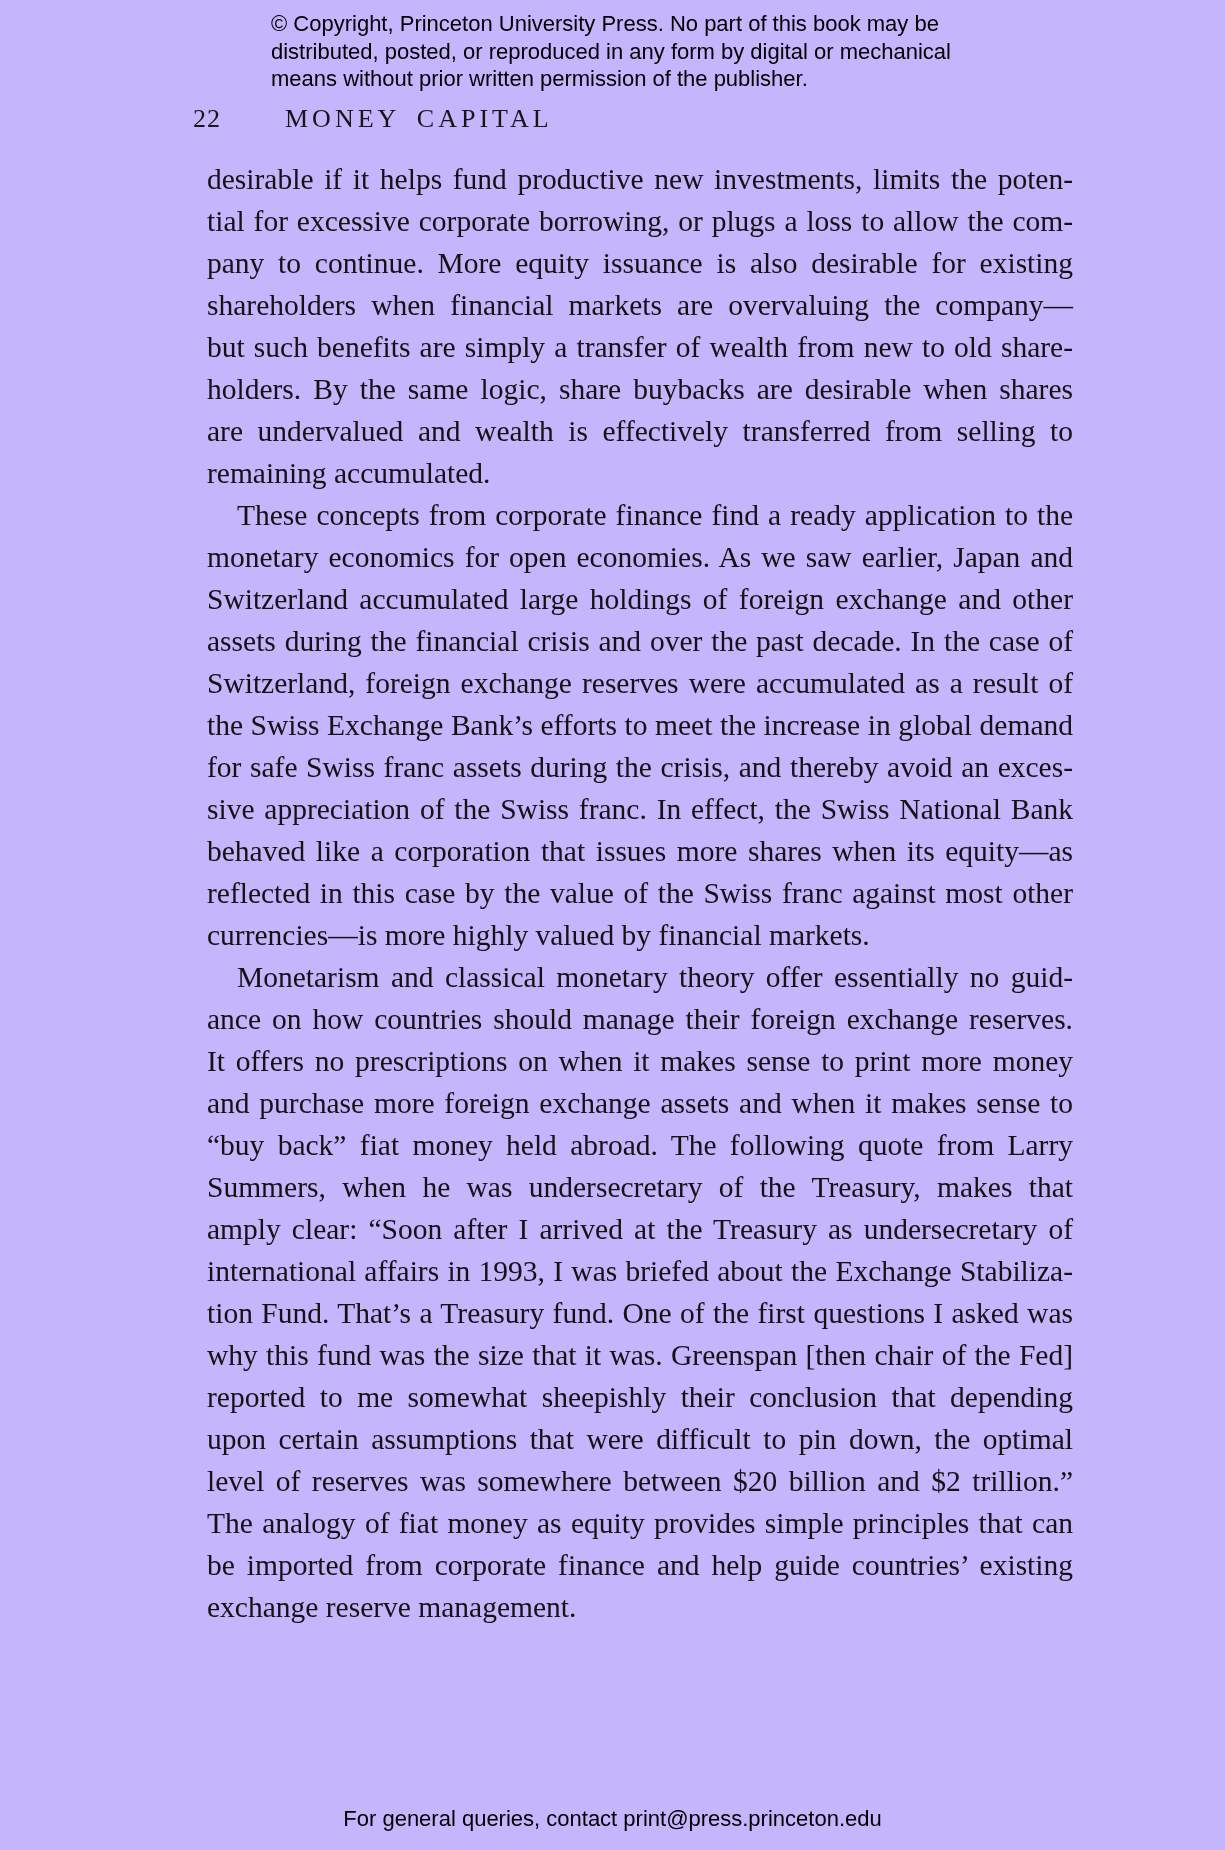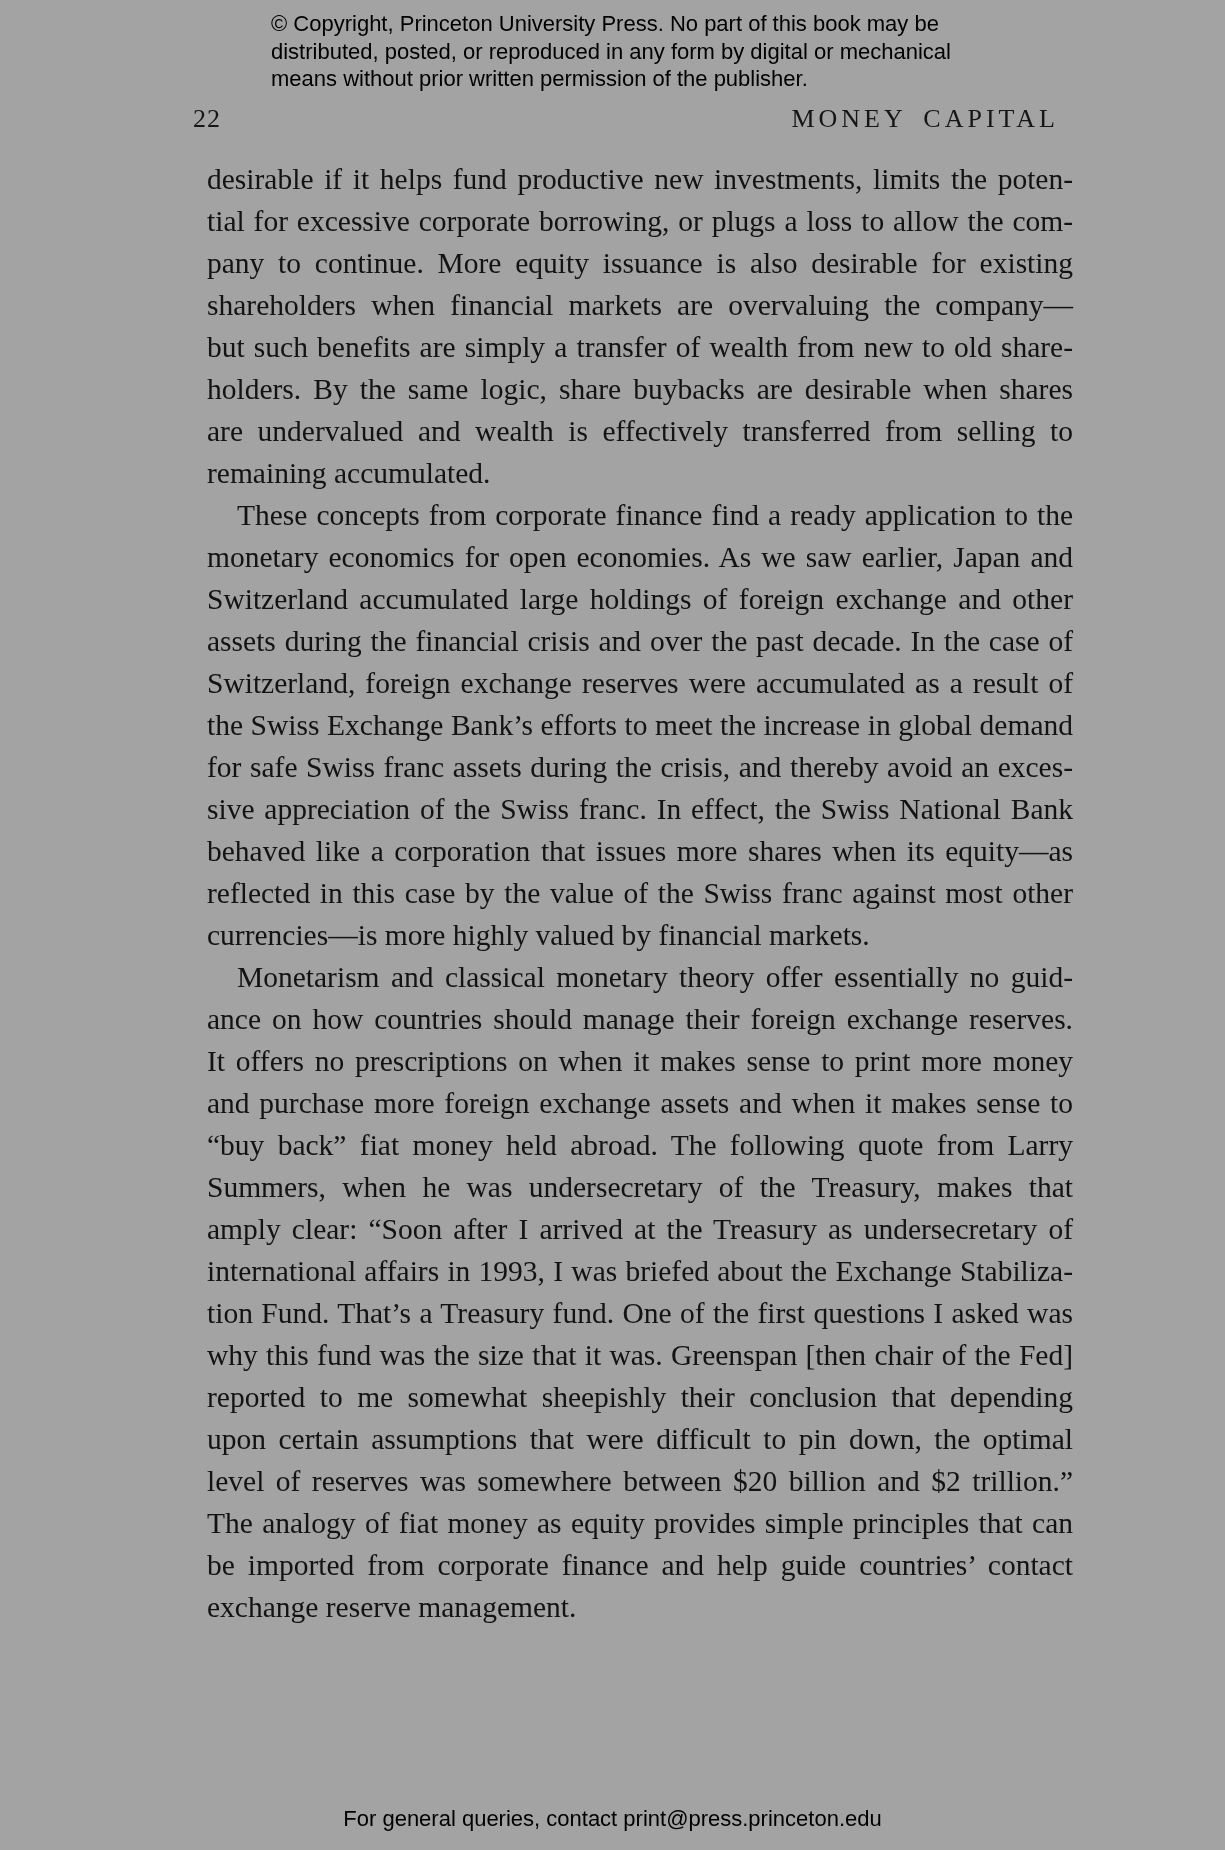--- a/index.html
+++ b/index.html
@@ -4,21 +4,21 @@
 <style>
   html, body {
     margin: 0;
     padding: 0;
     background: #ffffff;
   }
   .page {
     position: relative;
     width: 1225px;
     height: 1850px;
-    background: #a3a3a3;
+    background: #c4b5fd;
     overflow: hidden;
   }
   
   .copyright {
     position: absolute;
     left: 271px;
     top: 10px;
     width: 700px;
     font-family: "Liberation Sans", sans-serif;
     font-size: 22px;
@@ -26,22 +26,23 @@
     color: #000000;
     text-align: left;
   }
   
   .running-head {
     position: absolute;
     left: 193px;
     top: 104px;
     width: 866px;
     display: flex;
-    justify-content: space-between;
+    justify-content: flex-start;
     align-items: baseline;
+    gap: 28px;
     font-family: "Liberation Serif", serif;
     font-size: 26px;
     line-height: 30px;
     color: #161616;
   }
   .running-head .pagenum {
     letter-spacing: 1px;
   }
   .running-head .booktitle {
     letter-spacing: 4px;
@@ -134,20 +135,20 @@
         <div class="line">“buy back” fiat money held abroad. The following quote from Larry</div>
         <div class="line">Summers, when he was undersecretary of the Treasury, makes that</div>
         <div class="line">amply clear: “Soon after I arrived at the Treasury as undersecretary of</div>
         <div class="line">international affairs in 1993, I was briefed about the Exchange Stabiliza-</div>
         <div class="line">tion Fund. That’s a Treasury fund. One of the first questions I asked was</div>
         <div class="line">why this fund was the size that it was. Greenspan [then chair of the Fed]</div>
         <div class="line">reported to me somewhat sheepishly their conclusion that depending</div>
         <div class="line">upon certain assumptions that were difficult to pin down, the optimal</div>
         <div class="line">level of reserves was somewhere between $20 billion and $2 trillion.”</div>
         <div class="line">The analogy of fiat money as equity provides simple principles that can</div>
-        <div class="line">be imported from corporate finance and help guide countries’ contact</div>
+        <div class="line">be imported from corporate finance and help guide countries’ existing</div>
         <div class="line last">exchange reserve management.</div>
       </div>
     </div>
 
   <div class="footer">For general queries, contact print@press.princeton.edu</div>
 
 </div>
 
 </body></html>

